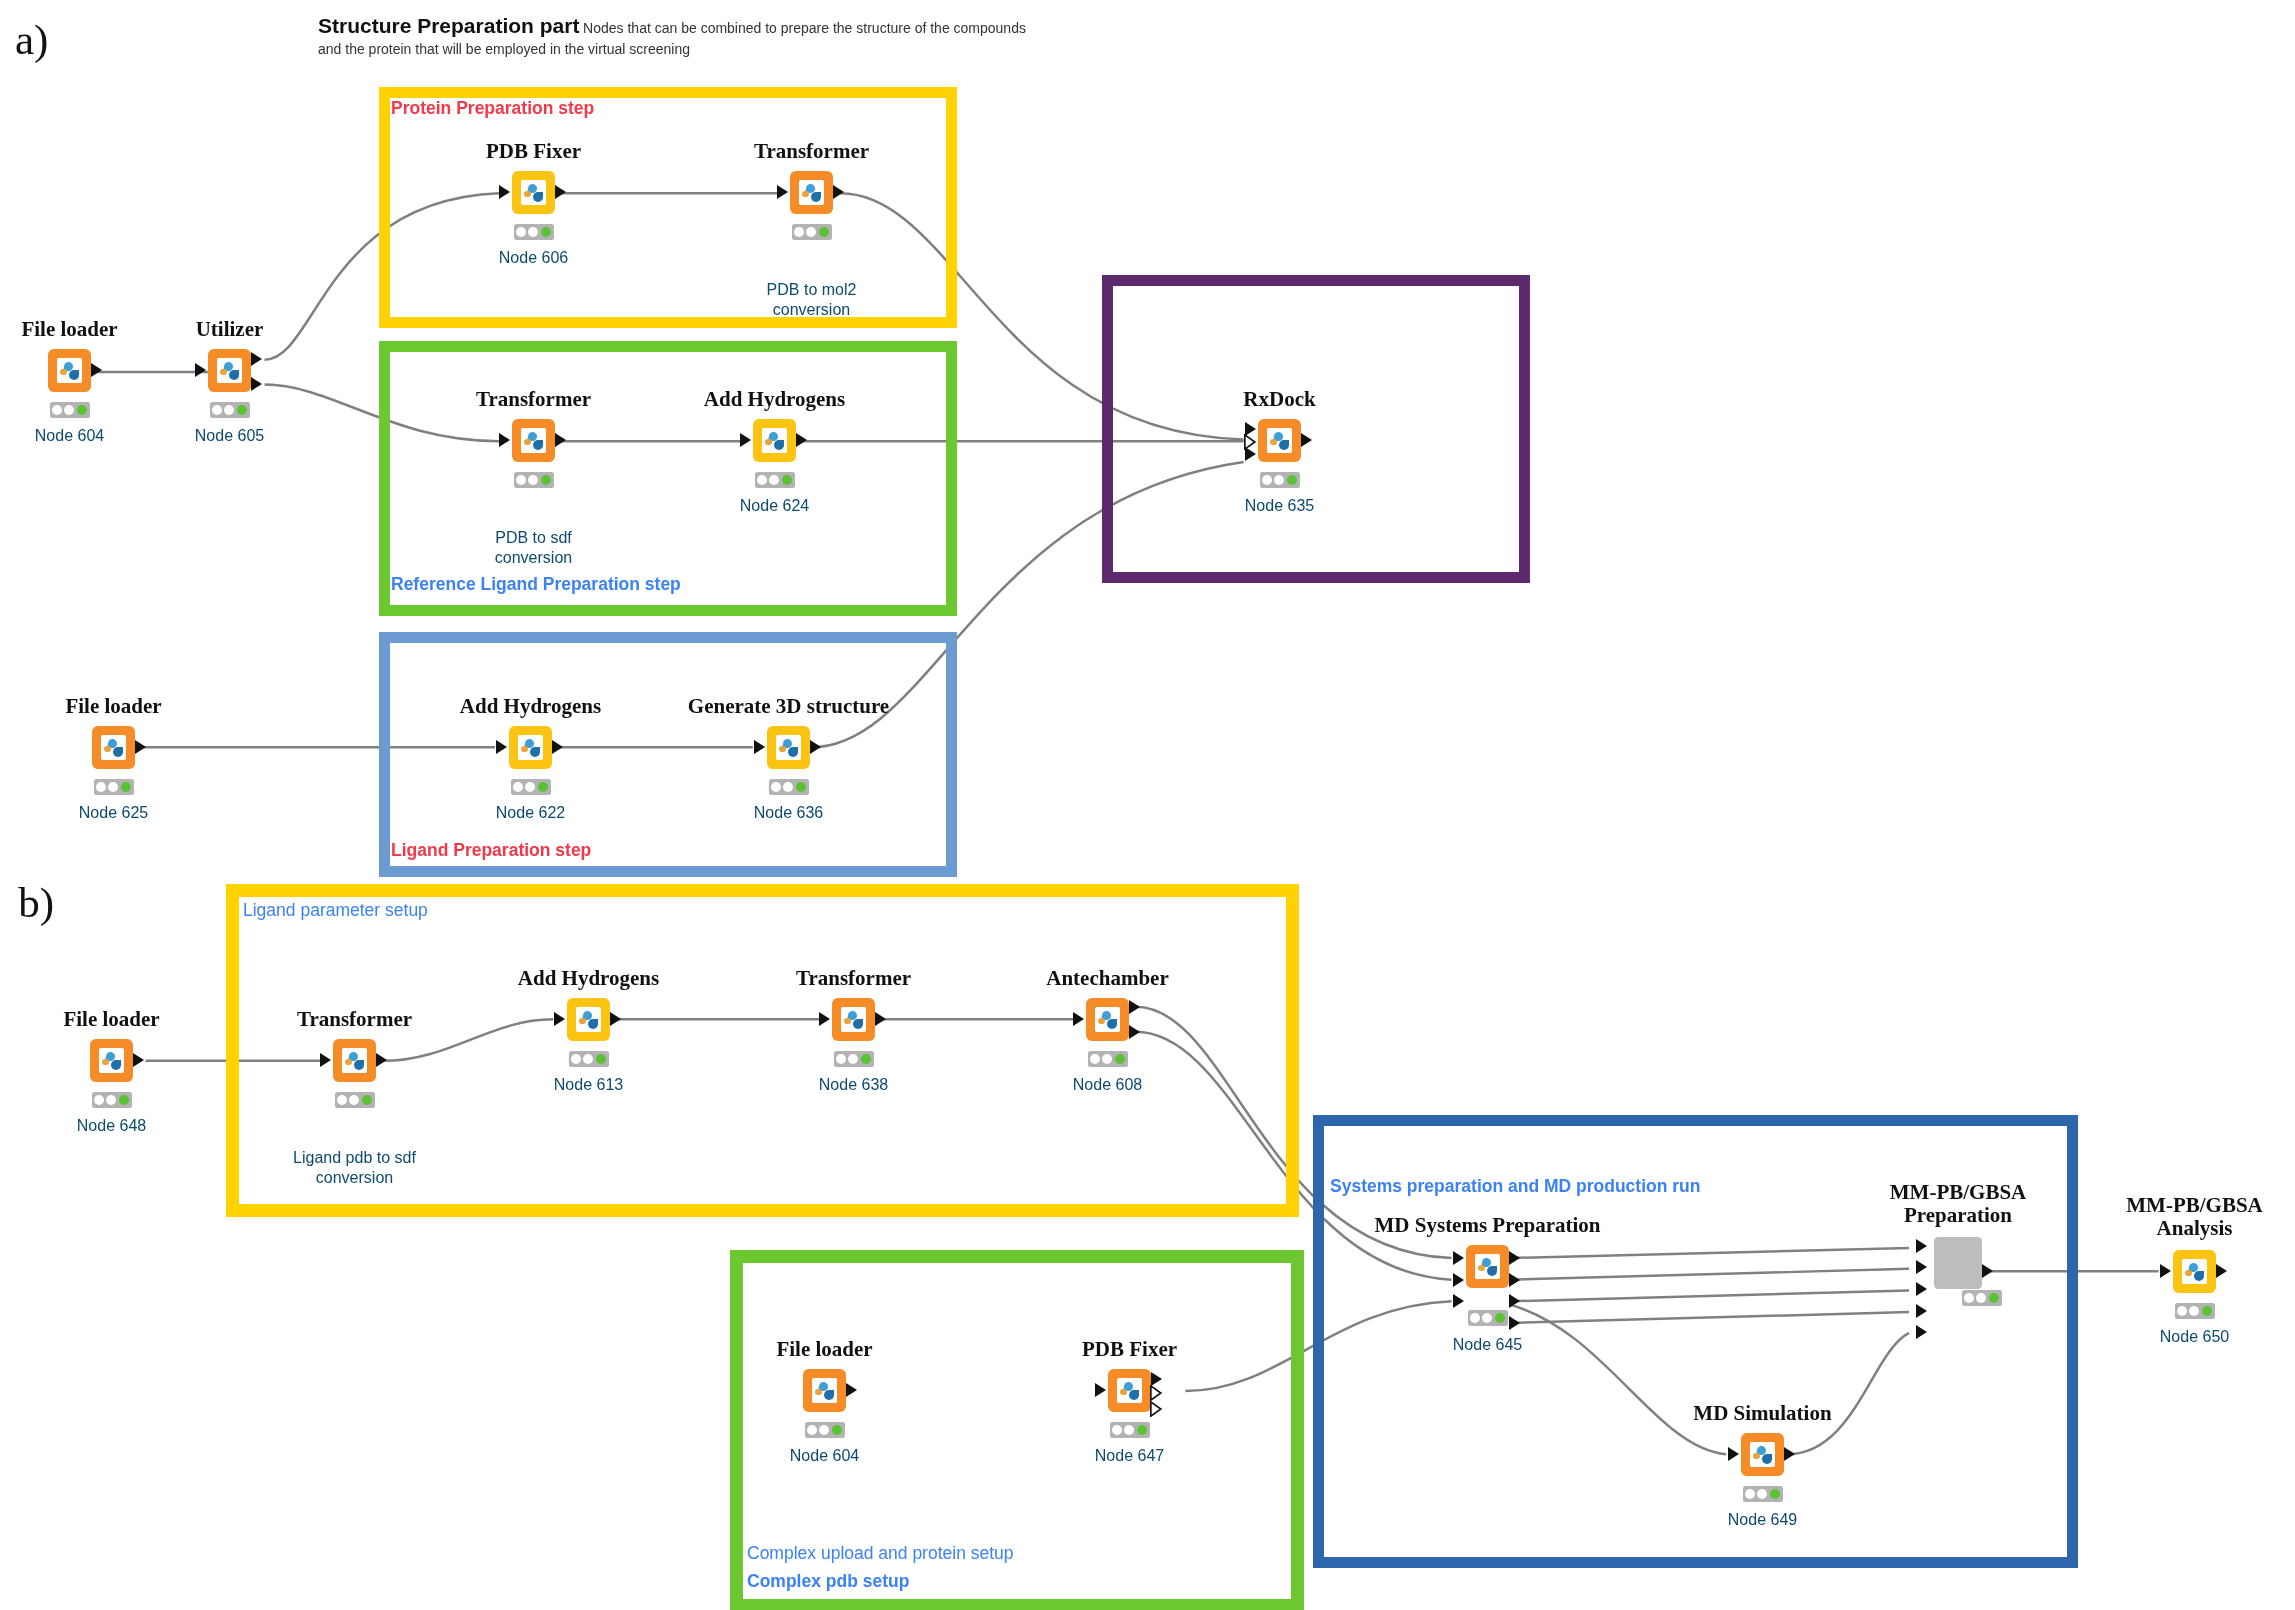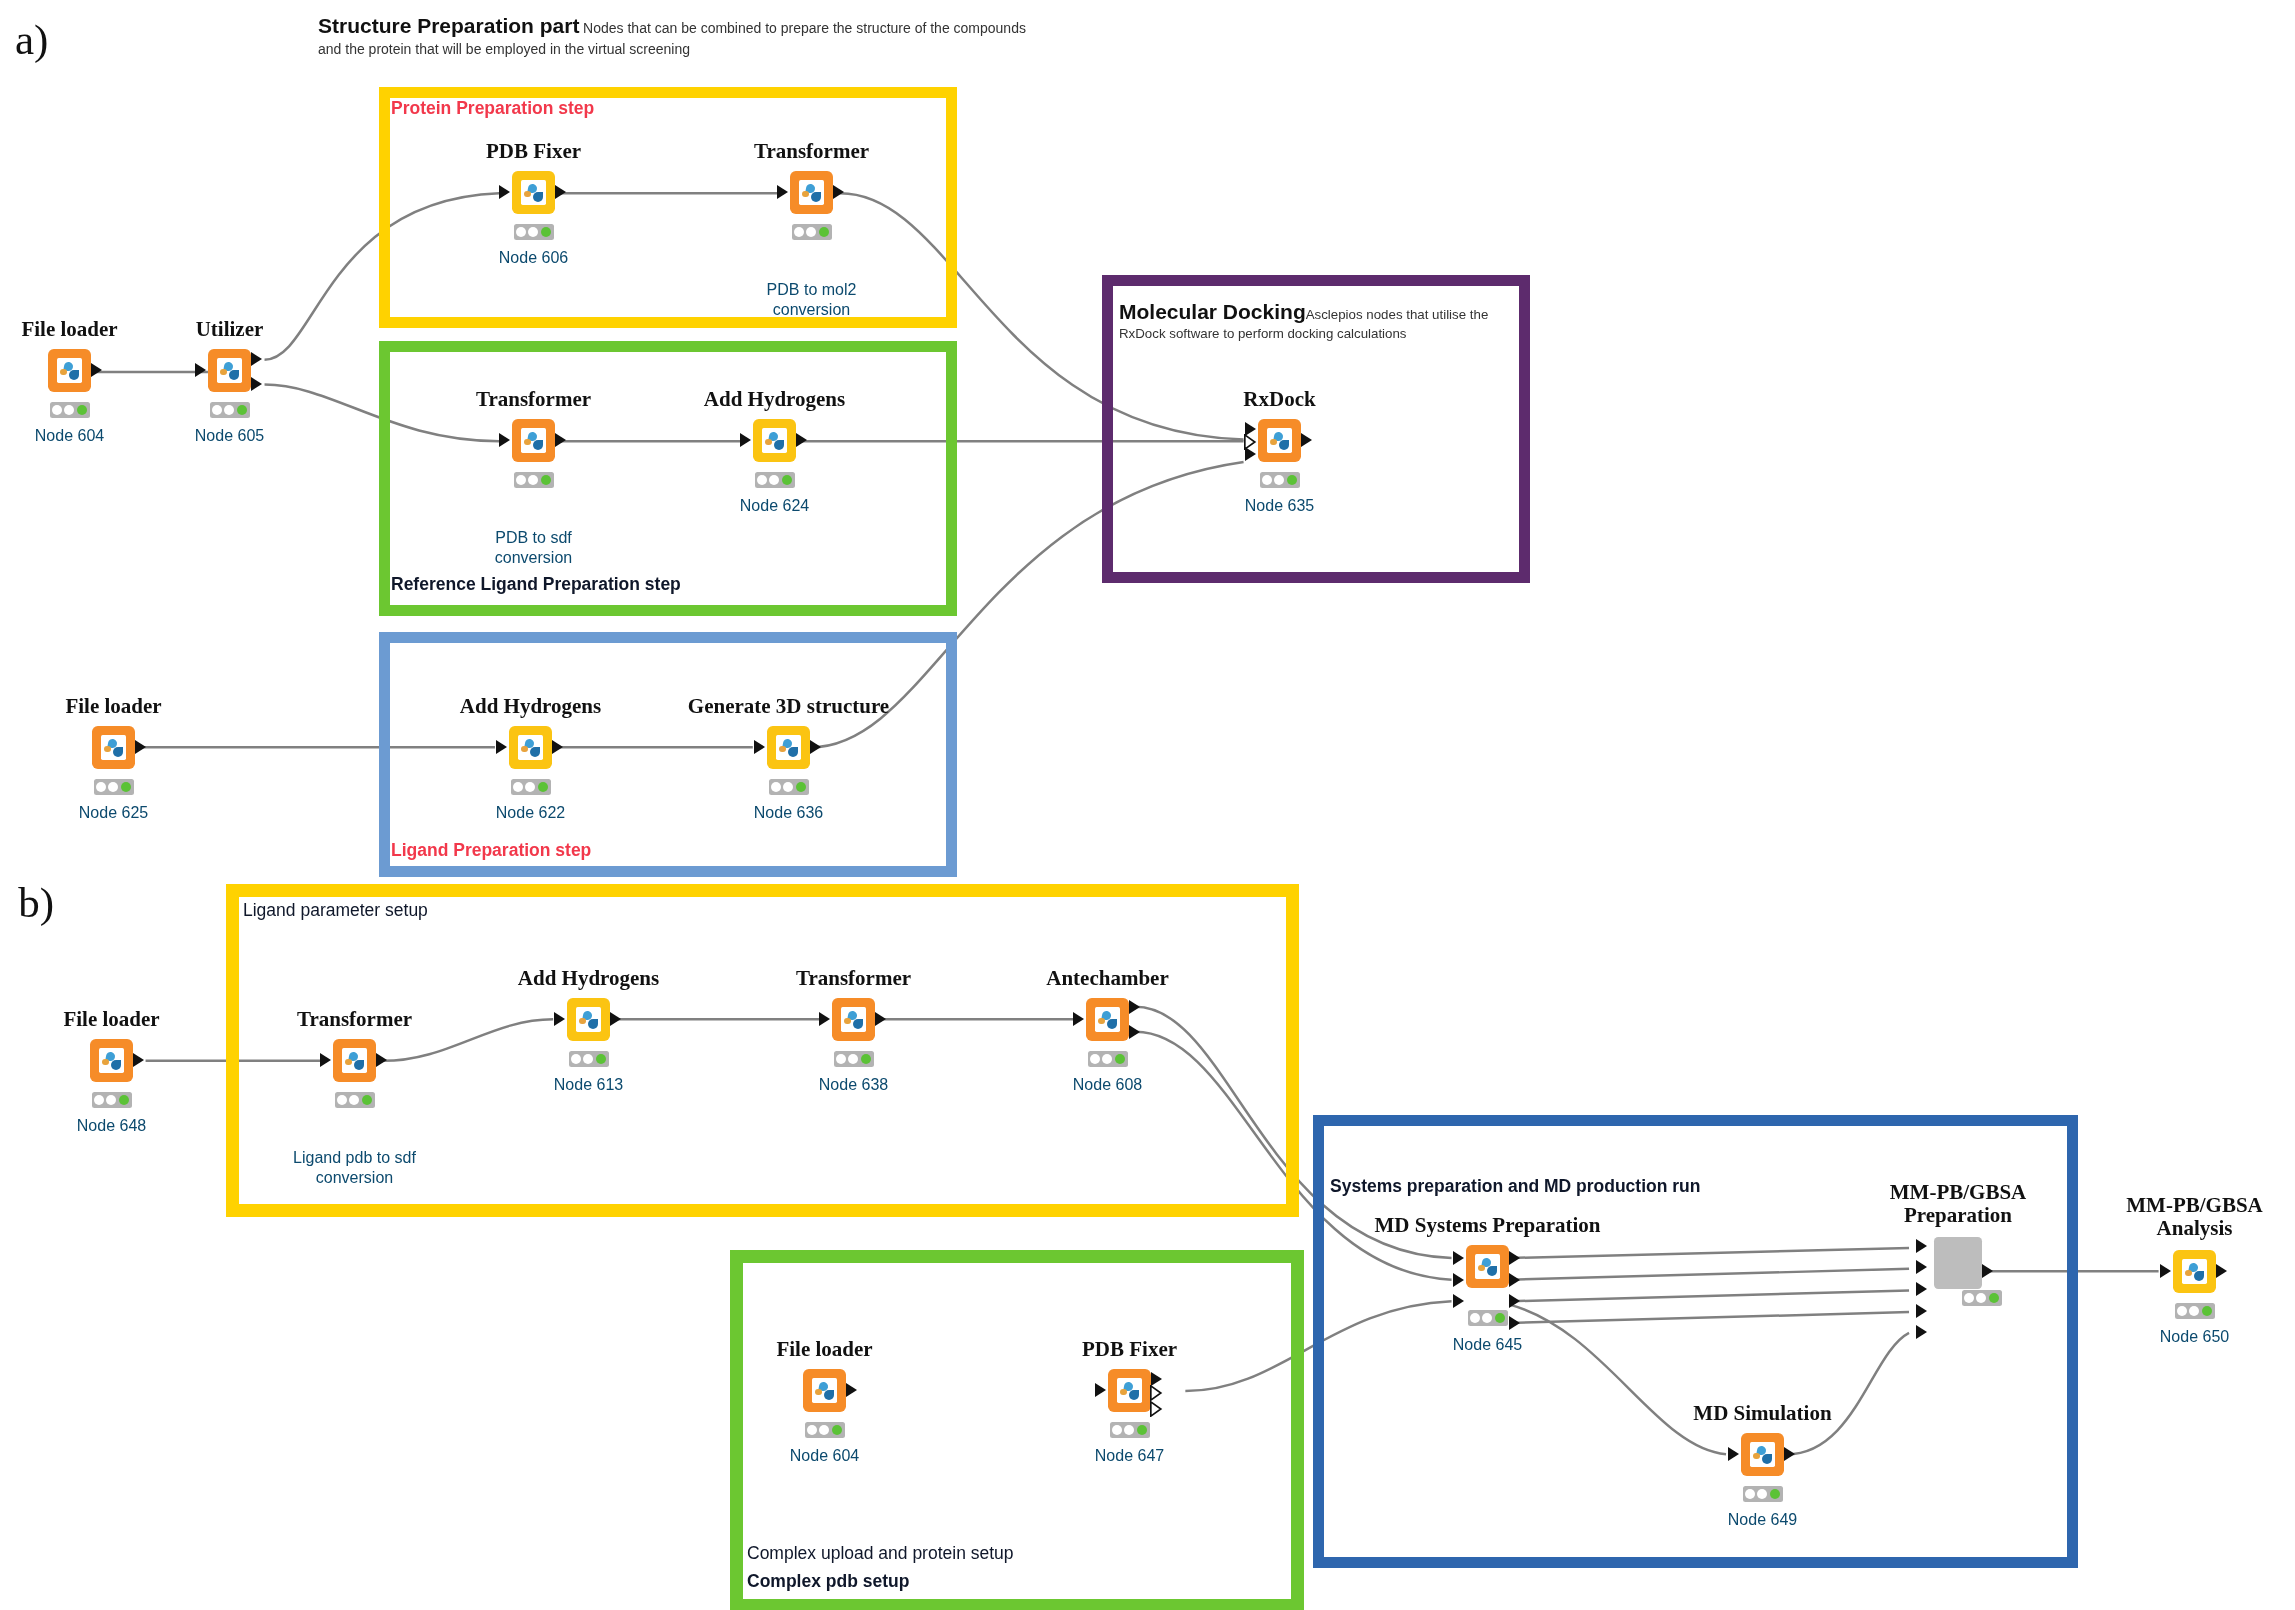--- a/index.html
+++ b/index.html
@@ -10,21 +10,21 @@
   .group{position:absolute;box-sizing:border-box;background:transparent;}
   .group.yellow{border:11.6px solid #FFD200;}
   .group.green {border:11.6px solid #6CC731;}
   .group.blue  {border:11.6px solid #6C9BD2;}
   .group.purple{border:11.6px solid #5D2B6D;}
   .group.blue-dark{border:11.6px solid #2E66AE;}
   .group.yellow-b{border:13.3px solid #FFD200;}
   .group.green-b {border:13.3px solid #6CC731;}
 
   .grp-label{position:absolute;white-space:nowrap;font-size:17.5px;font-weight:bold;
-             color:#0f172a;line-height:1.25;}
+             color:#3b82f6;line-height:1.25;}
   .grp-label.red{color:#F2384B;}
   .grp-label.plain{font-weight:normal;}
 
   
   .panel-letter{position:absolute;font-family:"Liberation Serif",serif;
                 font-size:43px;color:#111;}
 
   
   .sec-head{position:absolute;width:732px;line-height:1.35;}
   .sec-head .st{font-size:21px;font-weight:bold;color:#111;}
@@ -129,23 +129,20 @@
   <div class="group yellow" style="left:379px;top:87px;width:578px;height:241px;"></div>
   <div class="grp-label red" style="left:391px;top:98px;">Protein Preparation step</div>
 
   <div class="group green" style="left:379px;top:341px;width:578px;height:275px;"></div>
   <div class="grp-label" style="left:391px;top:574px;">Reference Ligand Preparation step</div>
 
   <div class="group blue" style="left:379px;top:632px;width:578px;height:245px;"></div>
   <div class="grp-label red" style="left:391px;top:840px;">Ligand Preparation step</div>
 
   <div class="group purple" style="left:1102px;top:275px;width:428px;height:308px;"></div>
-  <div class="boxhead" style="left:1119px;top:298px;width:404px;">
-    <span class="st">Molecular Docking</span><span class="sd">Asclepios nodes that utilise the RxDock software to perform docking calculations</span>
-  </div>
 
   <div class="group yellow-b" style="left:226px;top:884px;width:1073px;height:333px;"></div>
   <div class="grp-label plain" style="left:243px;top:900px;">Ligand parameter setup</div>
 
   <div class="group green-b" style="left:730px;top:1250px;width:574px;height:362px;"></div>
   <div class="grp-label plain" style="left:747px;top:1543px;">Complex upload and protein setup</div>
   <div class="grp-label" style="left:747px;top:1571px;">Complex pdb setup</div>
 
   <div class="group blue-dark" style="left:1313px;top:1115px;width:765px;height:453px;"></div>
   <div class="grp-label" style="left:1330px;top:1140px;margin-top:36px;">Systems preparation and MD production run</div>

